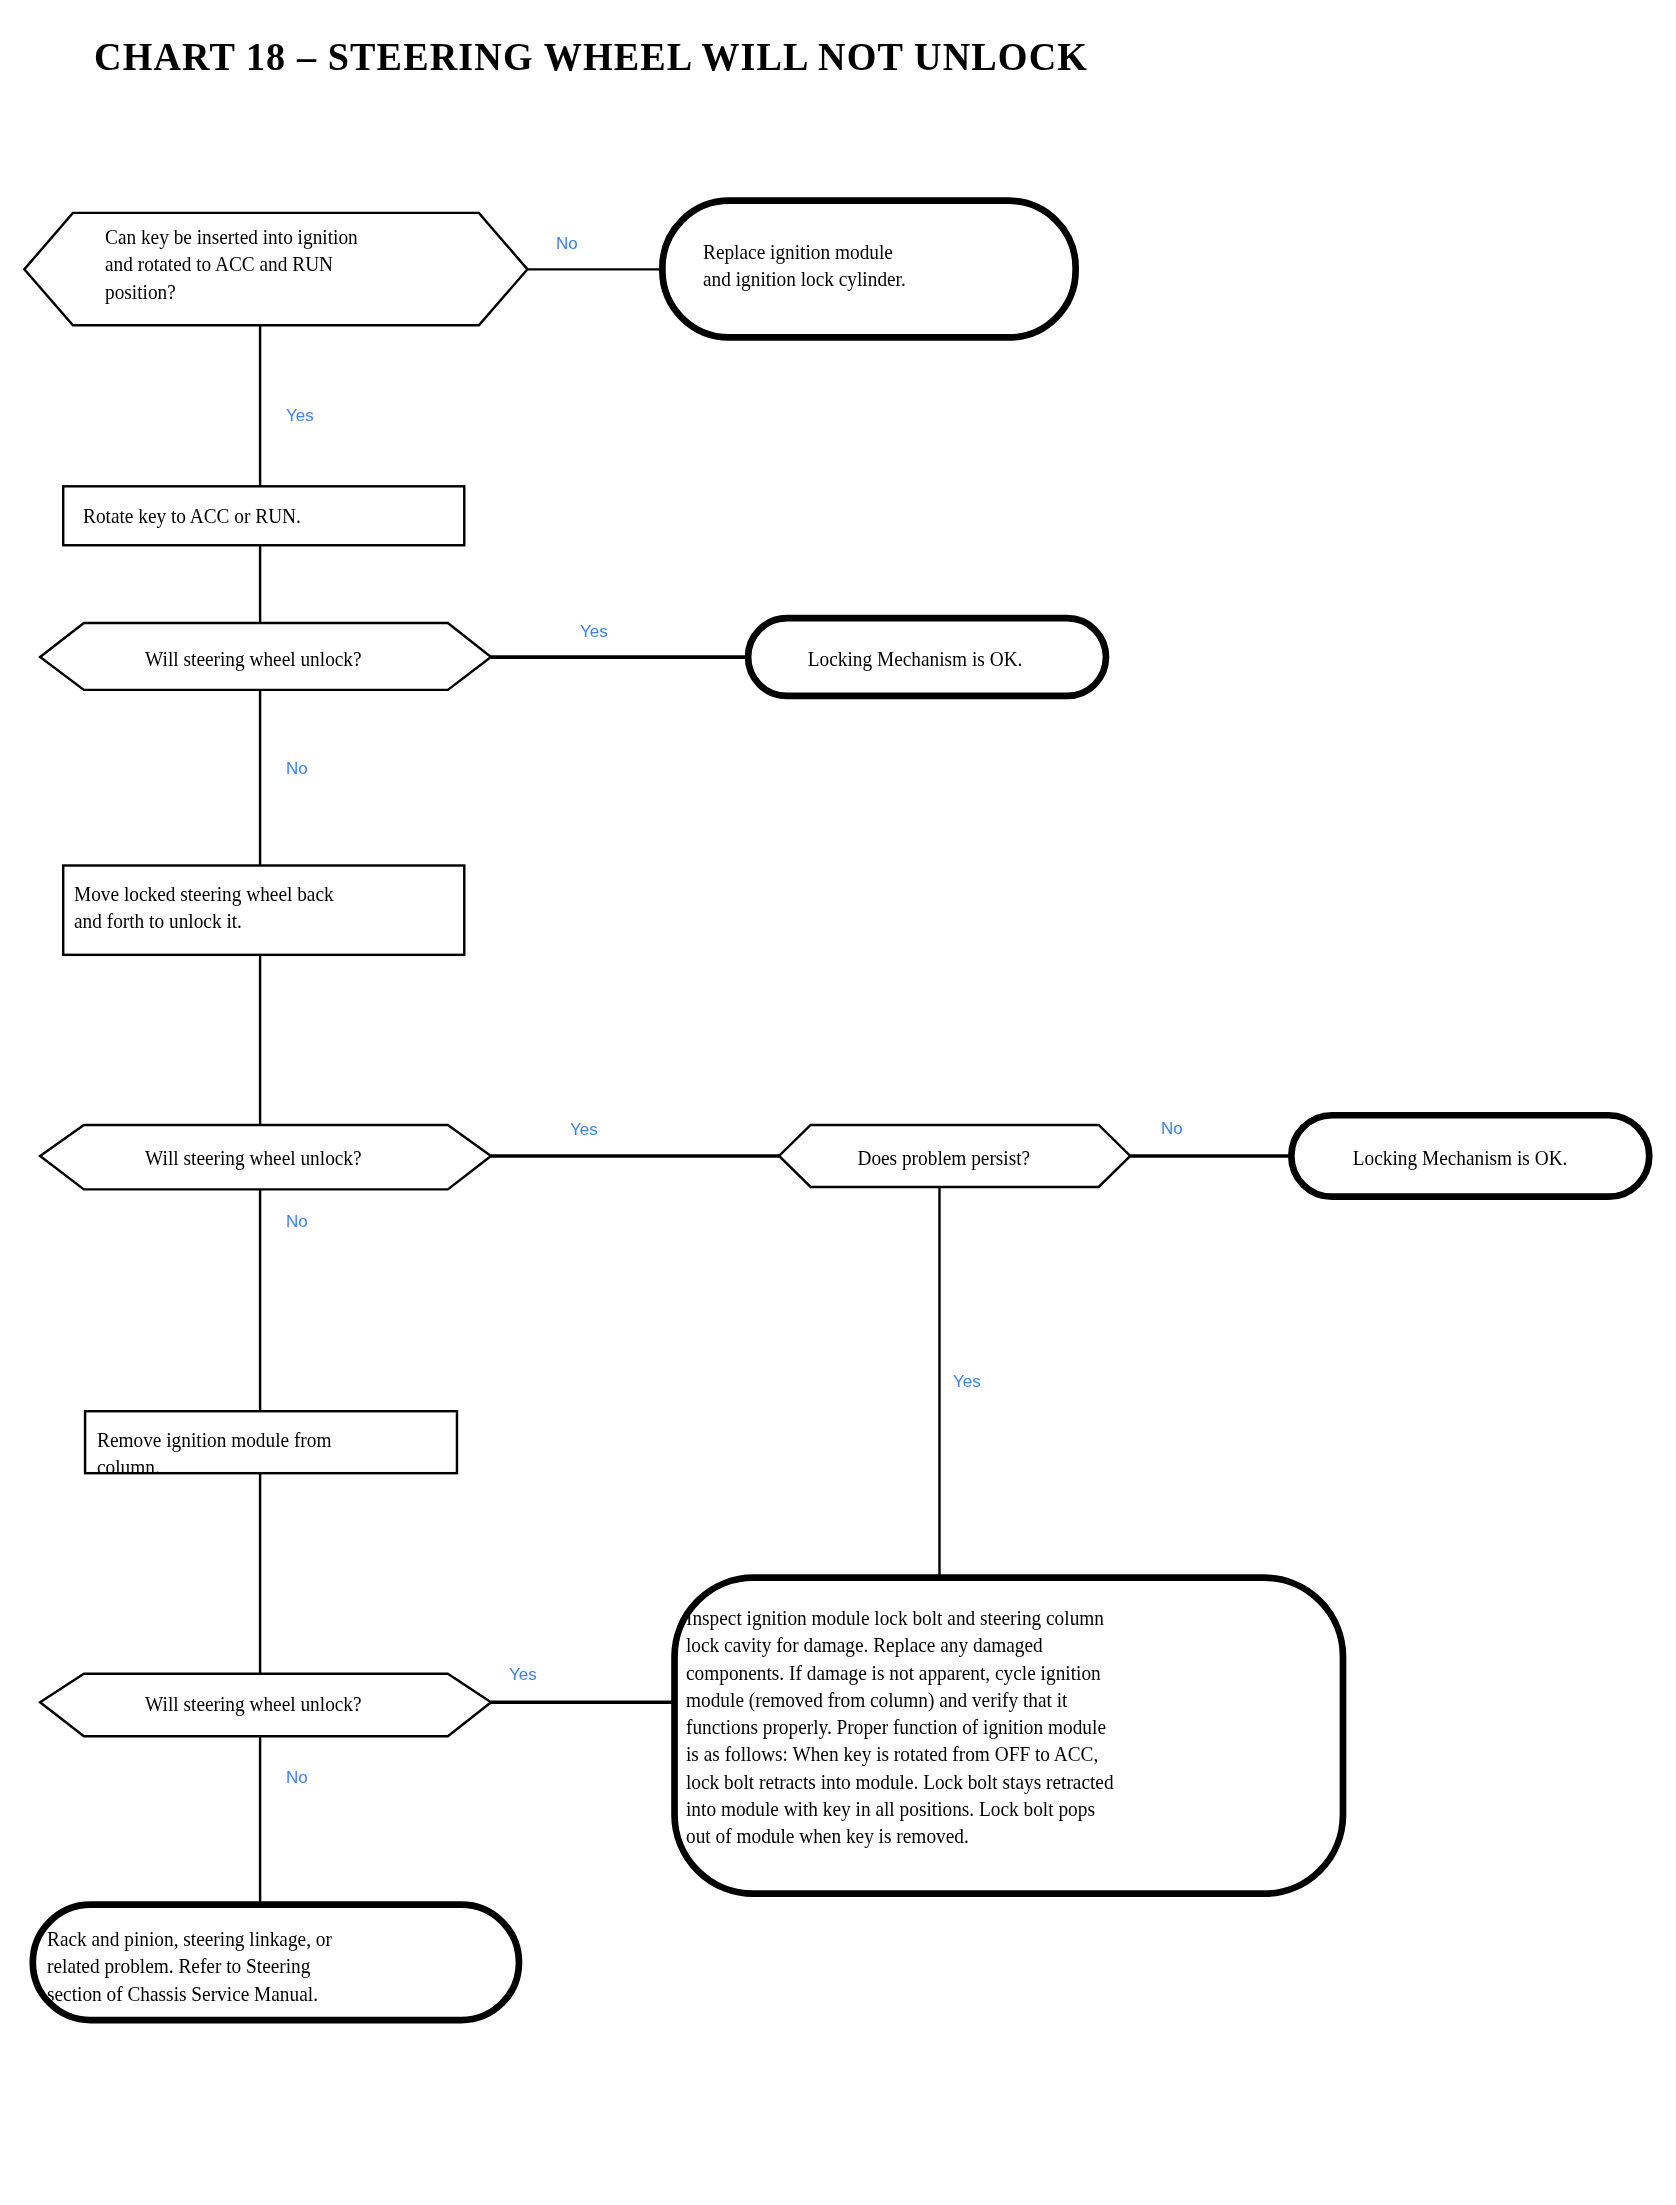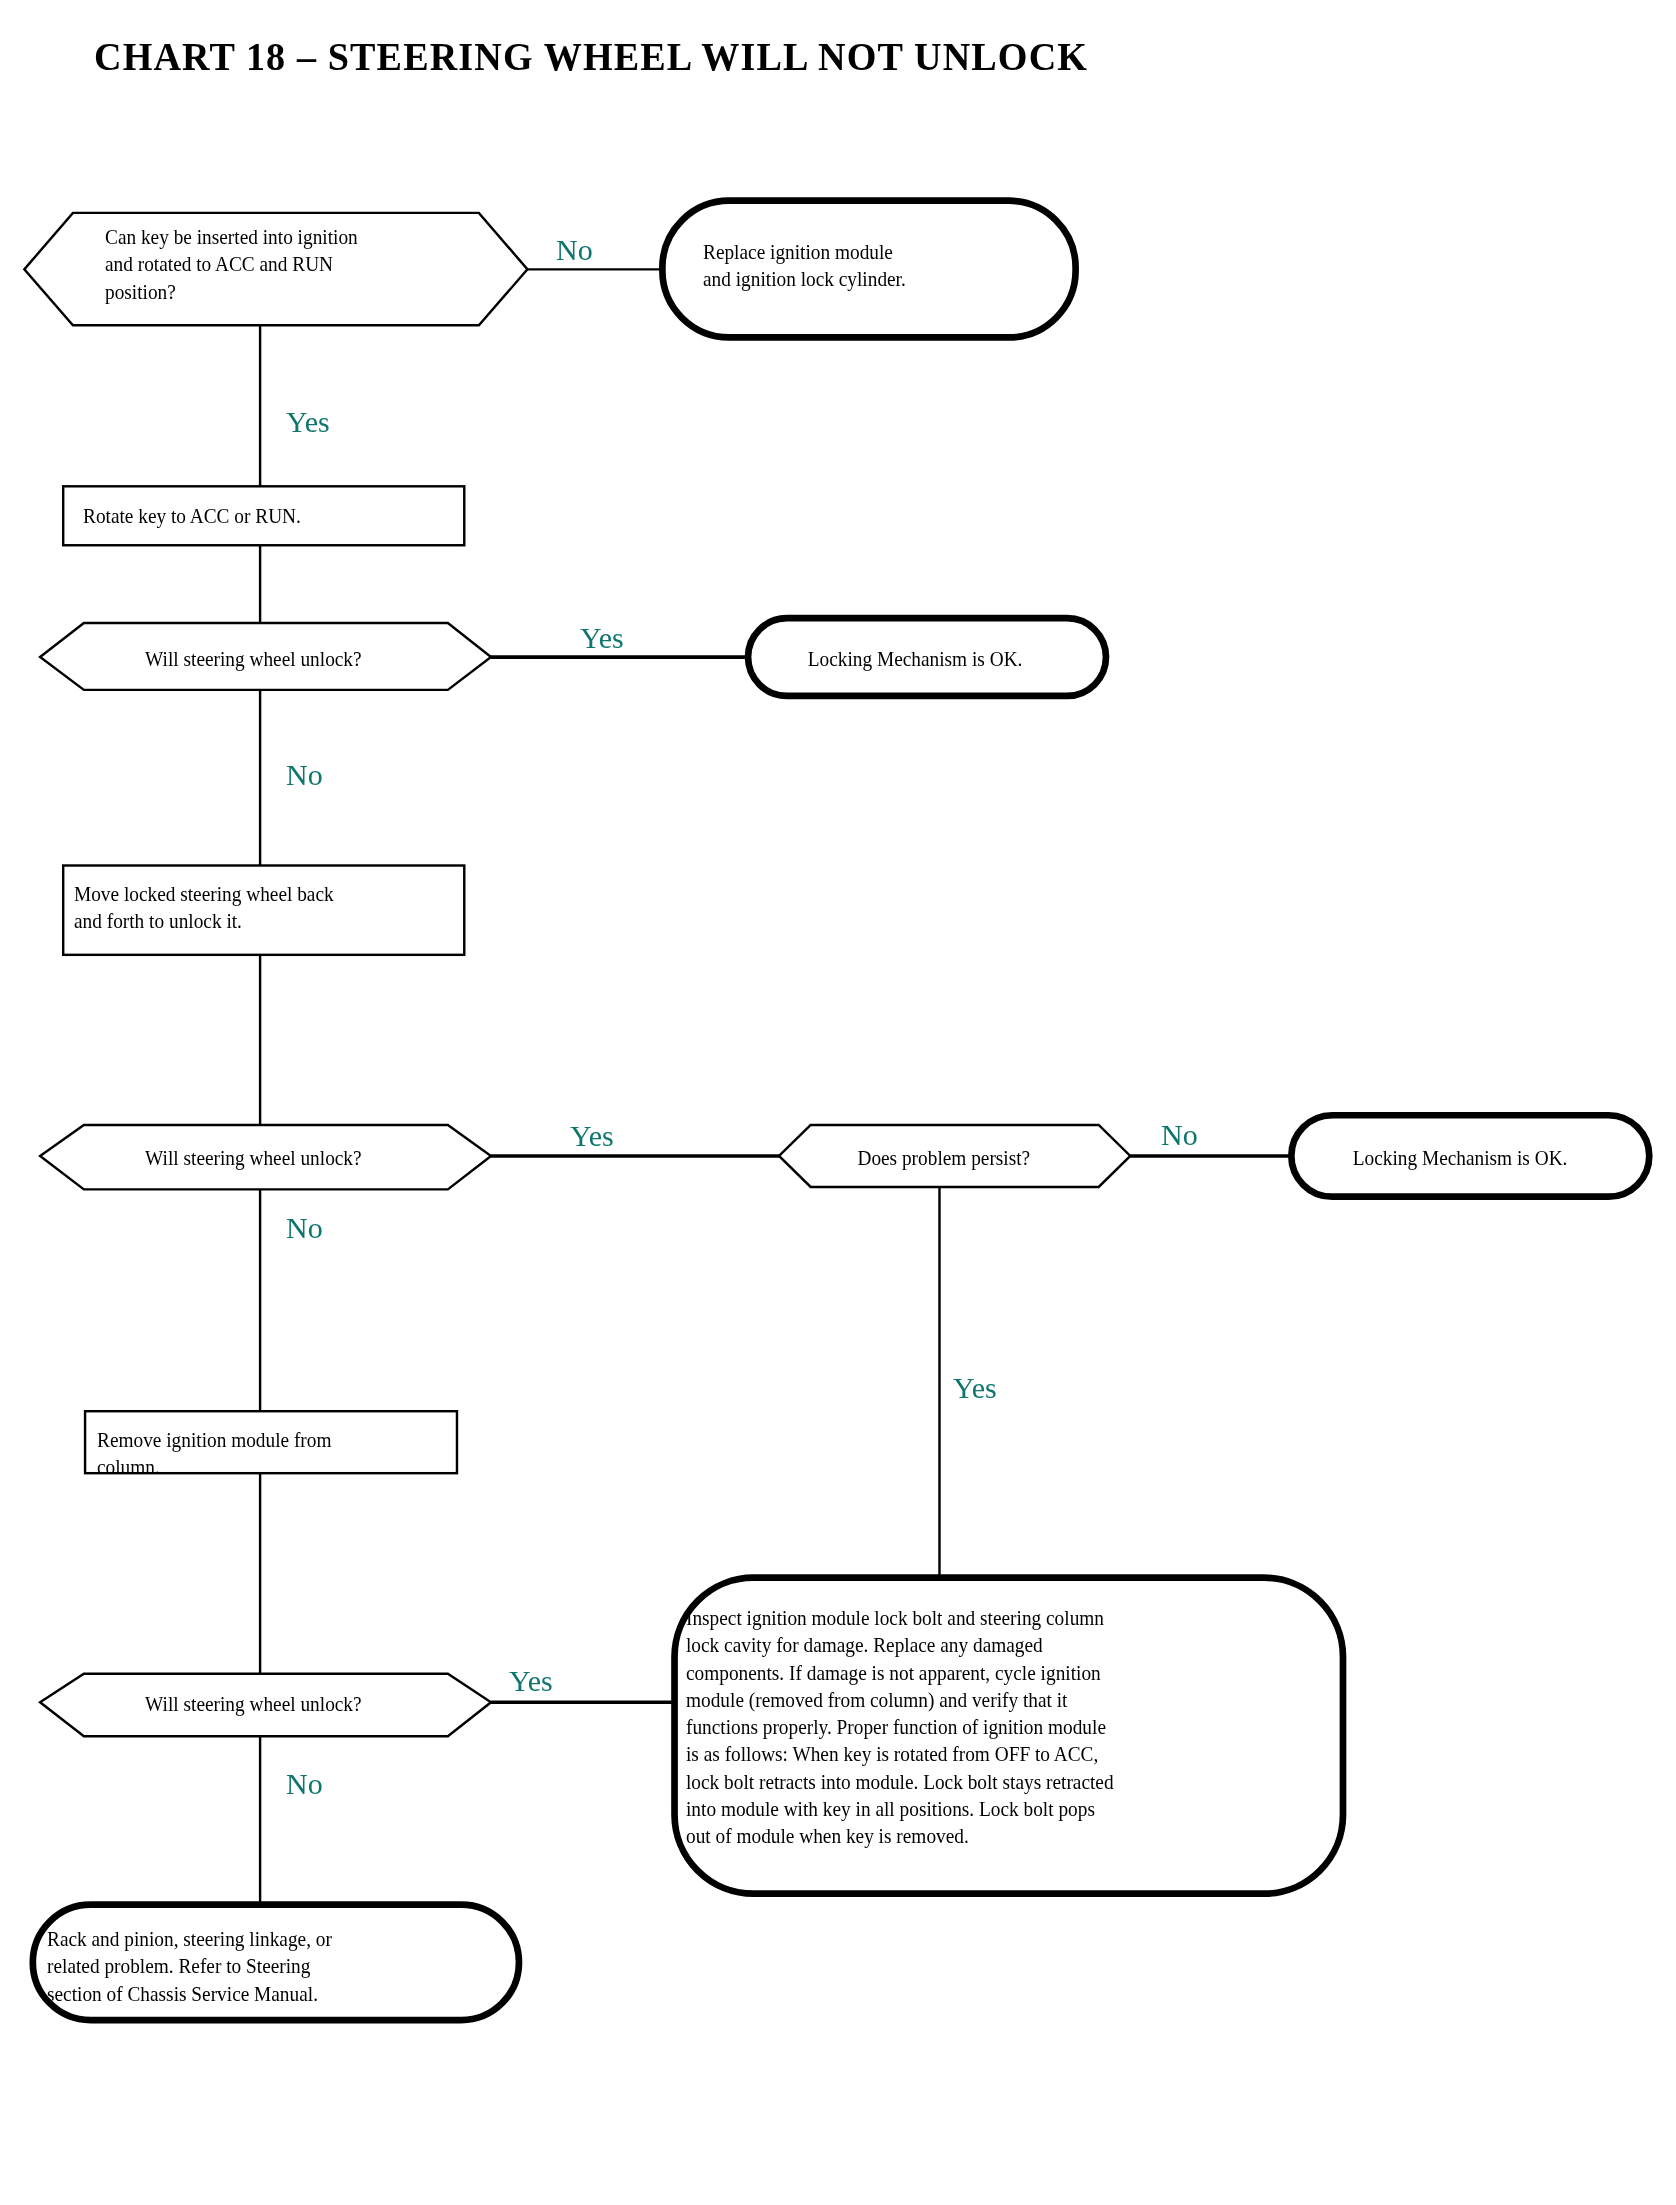--- a/index.html
+++ b/index.html
@@ -70,24 +70,24 @@
     white-space: pre-line;
     transform: scaleX(0.92);
     transform-origin: left top;
   }
   .node-text.center {
     text-align: center;
     transform: scaleX(0.92);
   }
   .edge-label {
     position: absolute;
-    font-family: Liberation Serif, serif;
-    font-size: 30px;
+    font-family: Liberation Sans, sans-serif;
+    font-size: 17px;
     line-height: 1;
-    color: #0f766e;
+    color: #3b82f6;
     white-space: nowrap;
   }
 </style>
 </head>
 <body>
 
 <div id="chart-root">
 
   <div class="page-title">CHART 18 – STEERING WHEEL WILL NOT UNLOCK</div>
 

